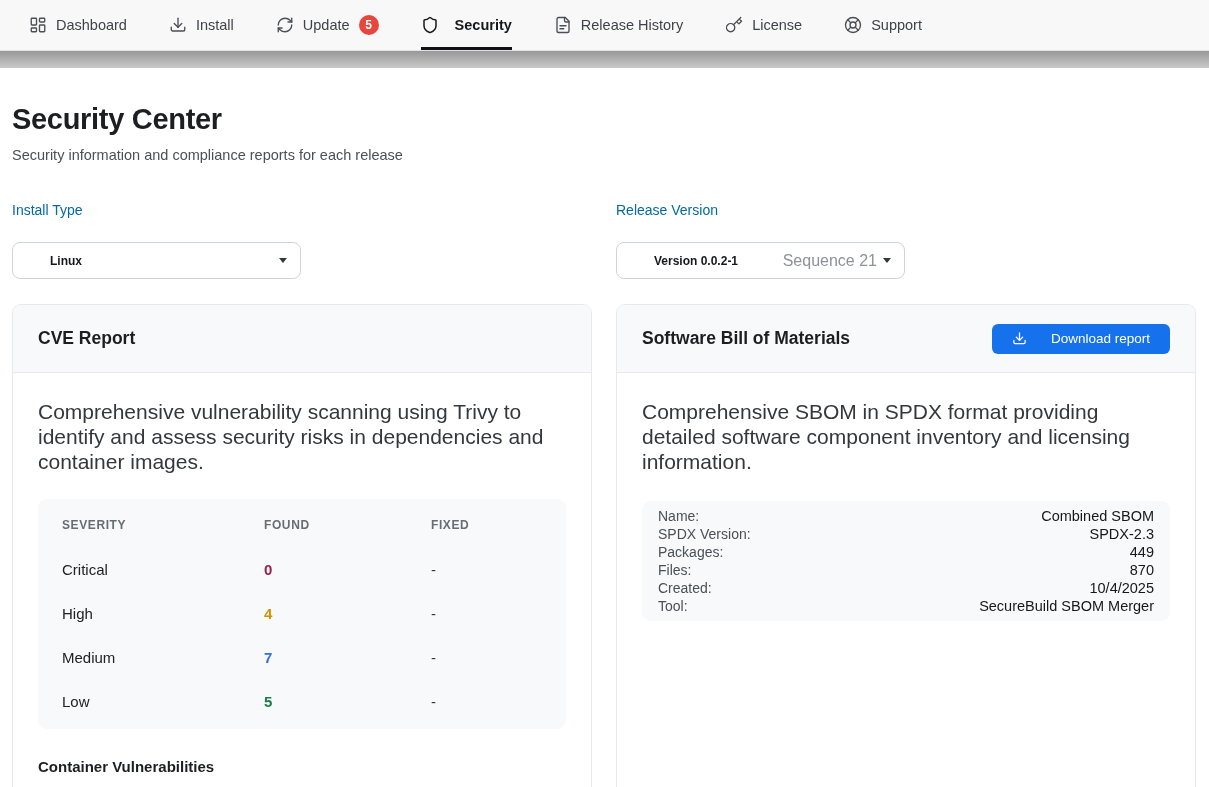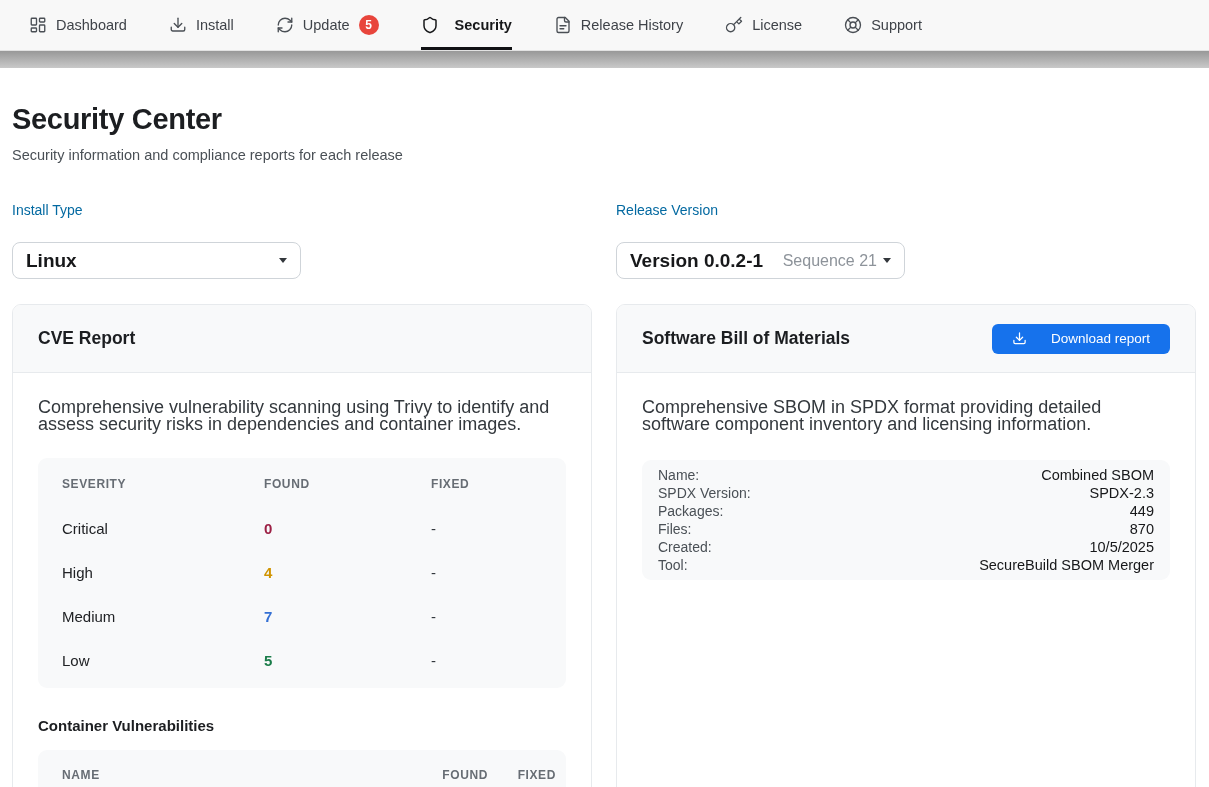--- a/index.html
+++ b/index.html
@@ -26,35 +26,35 @@
   
   .main { padding:0 13px 0 12px; }
   h1.page-title { margin-top:35px; font-size:29px; font-weight:700; letter-spacing:-0.3px; color:#1c1e21; }
   .page-subtitle { margin-top:11px; font-size:14.5px; color:#4a5056; }
 
   .filters { display:flex; gap:24px; margin-top:39px; }
   .filter-col { width:580px; }
   .filter-label { font-size:14px; color:#0369a1; margin-bottom:24px; }
   .select-box { width:289px; height:37px; background:#fff; border:1px solid #cfd4d9;
     border-radius:8px; display:flex; align-items:center; padding:0 13px; cursor:pointer; }
-  .select-box .sel-value { font-size:19px; font-weight:700; color:#17181a; flex:0 0 auto; }
+  .select-box .sel-value { font-size:12px; font-weight:700; color:#17181a; flex:0 0 auto;margin-left:24px; }
   .select-box .spacer { flex:1; }
   .select-box .sel-sub { font-size:16px; color:#8d939a; margin-right:6px; }
   .caret { width:0; height:0; border-left:4.5px solid transparent;
     border-right:4.5px solid transparent; border-top:5.5px solid #33373c; }
 
   
   .cards { display:flex; gap:24px; margin-top:25px; align-items:stretch; }
   .card { width:580px; min-height:530px; border:1px solid #e7eaed; border-radius:9px;
     background:#fff; overflow:hidden; }
   .card-header { background:#f8f9fa; border-bottom:1px solid #e7eaed;
     padding:0 25px; height:68px; display:flex; align-items:center; justify-content:space-between; }
   .card-title { font-size:17.5px; font-weight:700; color:#1c1e21; }
   .card-body { padding:26px 25px; }
-  .card-desc { font-size:18px; line-height:17px; color:#33383d; }
+  .card-desc { font-size:21px; line-height:25px; color:#33383d; }
 
   
   .sev-table { margin-top:25px; background:#f8f9fa; border-radius:9px; padding-bottom:6px; }
   .sev-row { display:grid; grid-template-columns:202px 167px 1fr; align-items:center;
     padding:0 24px; height:44px; }
   .sev-row.head { height:48px; padding-top:4px; }
   .th { font-size:12px; font-weight:700; color:#676d74; letter-spacing:0.6px; }
   .sev-name { font-size:15px; color:#202225; }
   .sev-num { font-size:15px; font-weight:700; }
   .sev-critical { color:#9c2044; }
@@ -265,21 +265,21 @@
               <span class="val">449</span>
             </div>
             <div class="pair">
               <span class="lbl">Files:</span>
               <span class="val">870</span>
             </div>
           </div>
           <div class="sbom-row">
             <div class="pair">
               <span class="lbl">Created:</span>
-              <span class="val">10/5/2025</span>
+              <span class="val">10/4/2025</span>
             </div>
             <div class="pair">
               <span class="lbl">Tool:</span>
               <span class="val">SecureBuild SBOM Merger</span>
             </div>
           </div>
         </div>
       </div>
     </section>
 

